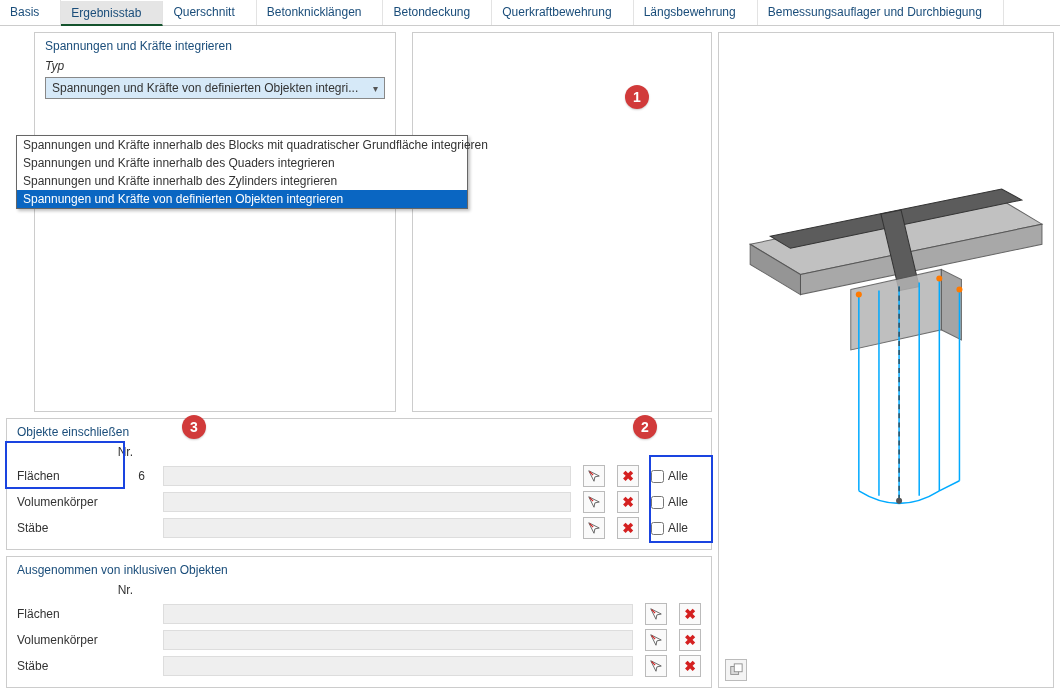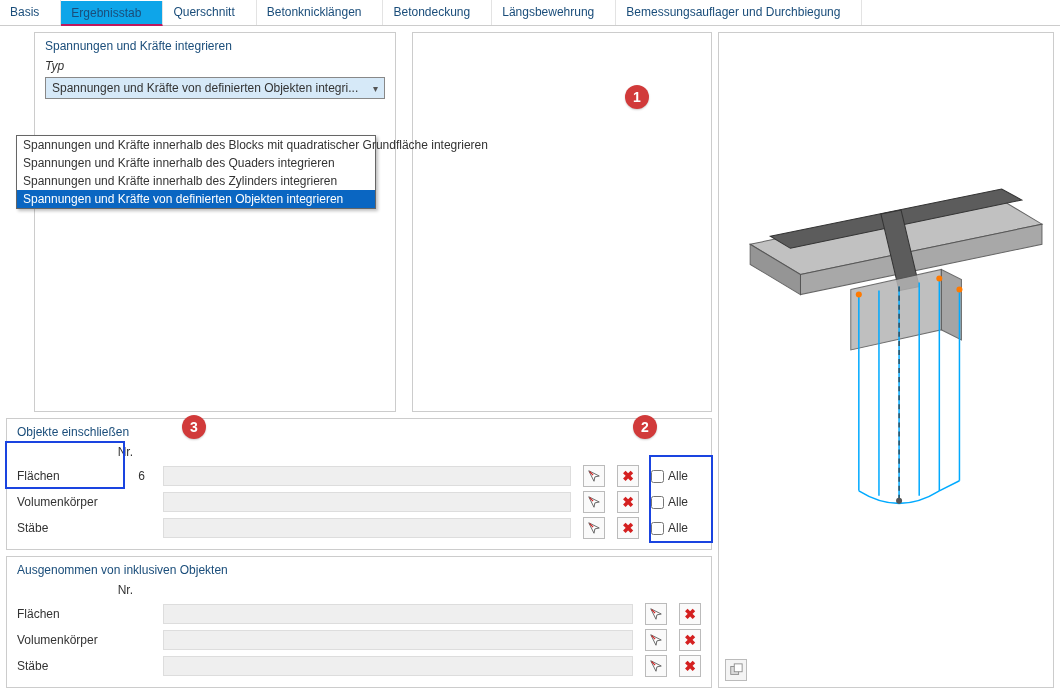--- a/index.html
+++ b/index.html
@@ -19,22 +19,22 @@
     background: #fff;
   }
   .tab {
     padding: 5px 21px 4px 10px;
     border-right: 1px solid #e3e3e3;
     color: #1a4d7a;
     cursor: pointer;
     white-space: nowrap;
   }
   .tab.active {
-    background: #0ea5e9;
-    border-bottom: 2px solid #be185d;
+    background: #e5e5e5;
+    border-bottom: 2px solid #14532d;
     position: relative;
     top: 1px;
   }
   .main {
     display: flex;
     gap: 6px;
     padding: 6px;
     height: calc(100% - 26px);
   }
   .left-col {
@@ -95,21 +95,21 @@
     white-space: nowrap;
   }
   .dropdown-chevron {
     font-size: 10px;
     color: #555;
   }
   .dropdown-list {
     position: absolute;
     top: 103px;
     left: 10px;
-    width: 360px;
+    width: 452px;
     background: #fff;
     border: 1px solid #666;
     box-shadow: 2px 2px 3px rgba(0,0,0,.25);
     z-index: 50;
   }
   .dropdown-item {
     padding: 2px 6px;
     cursor: pointer;
     white-space: nowrap;
   }
@@ -197,20 +197,21 @@
 </style>
 </head>
 <body>
 
 <div class="tabs">
   <div class="tab">Basis</div>
   <div class="tab active">Ergebnisstab</div>
   <div class="tab">Querschnitt</div>
   <div class="tab">Betonknicklängen</div>
   <div class="tab">Betondeckung</div>
+  <div class="tab">Querkraftbewehrung</div>
   <div class="tab">Längsbewehrung</div>
   <div class="tab">Bemessungsauflager und Durchbiegung</div>
 </div>
 
 <div class="main">
   <div class="left-col">
 
     <div class="top-panels" style="position:relative;">
 
       <div class="panel panel-left" style="position:relative;">

